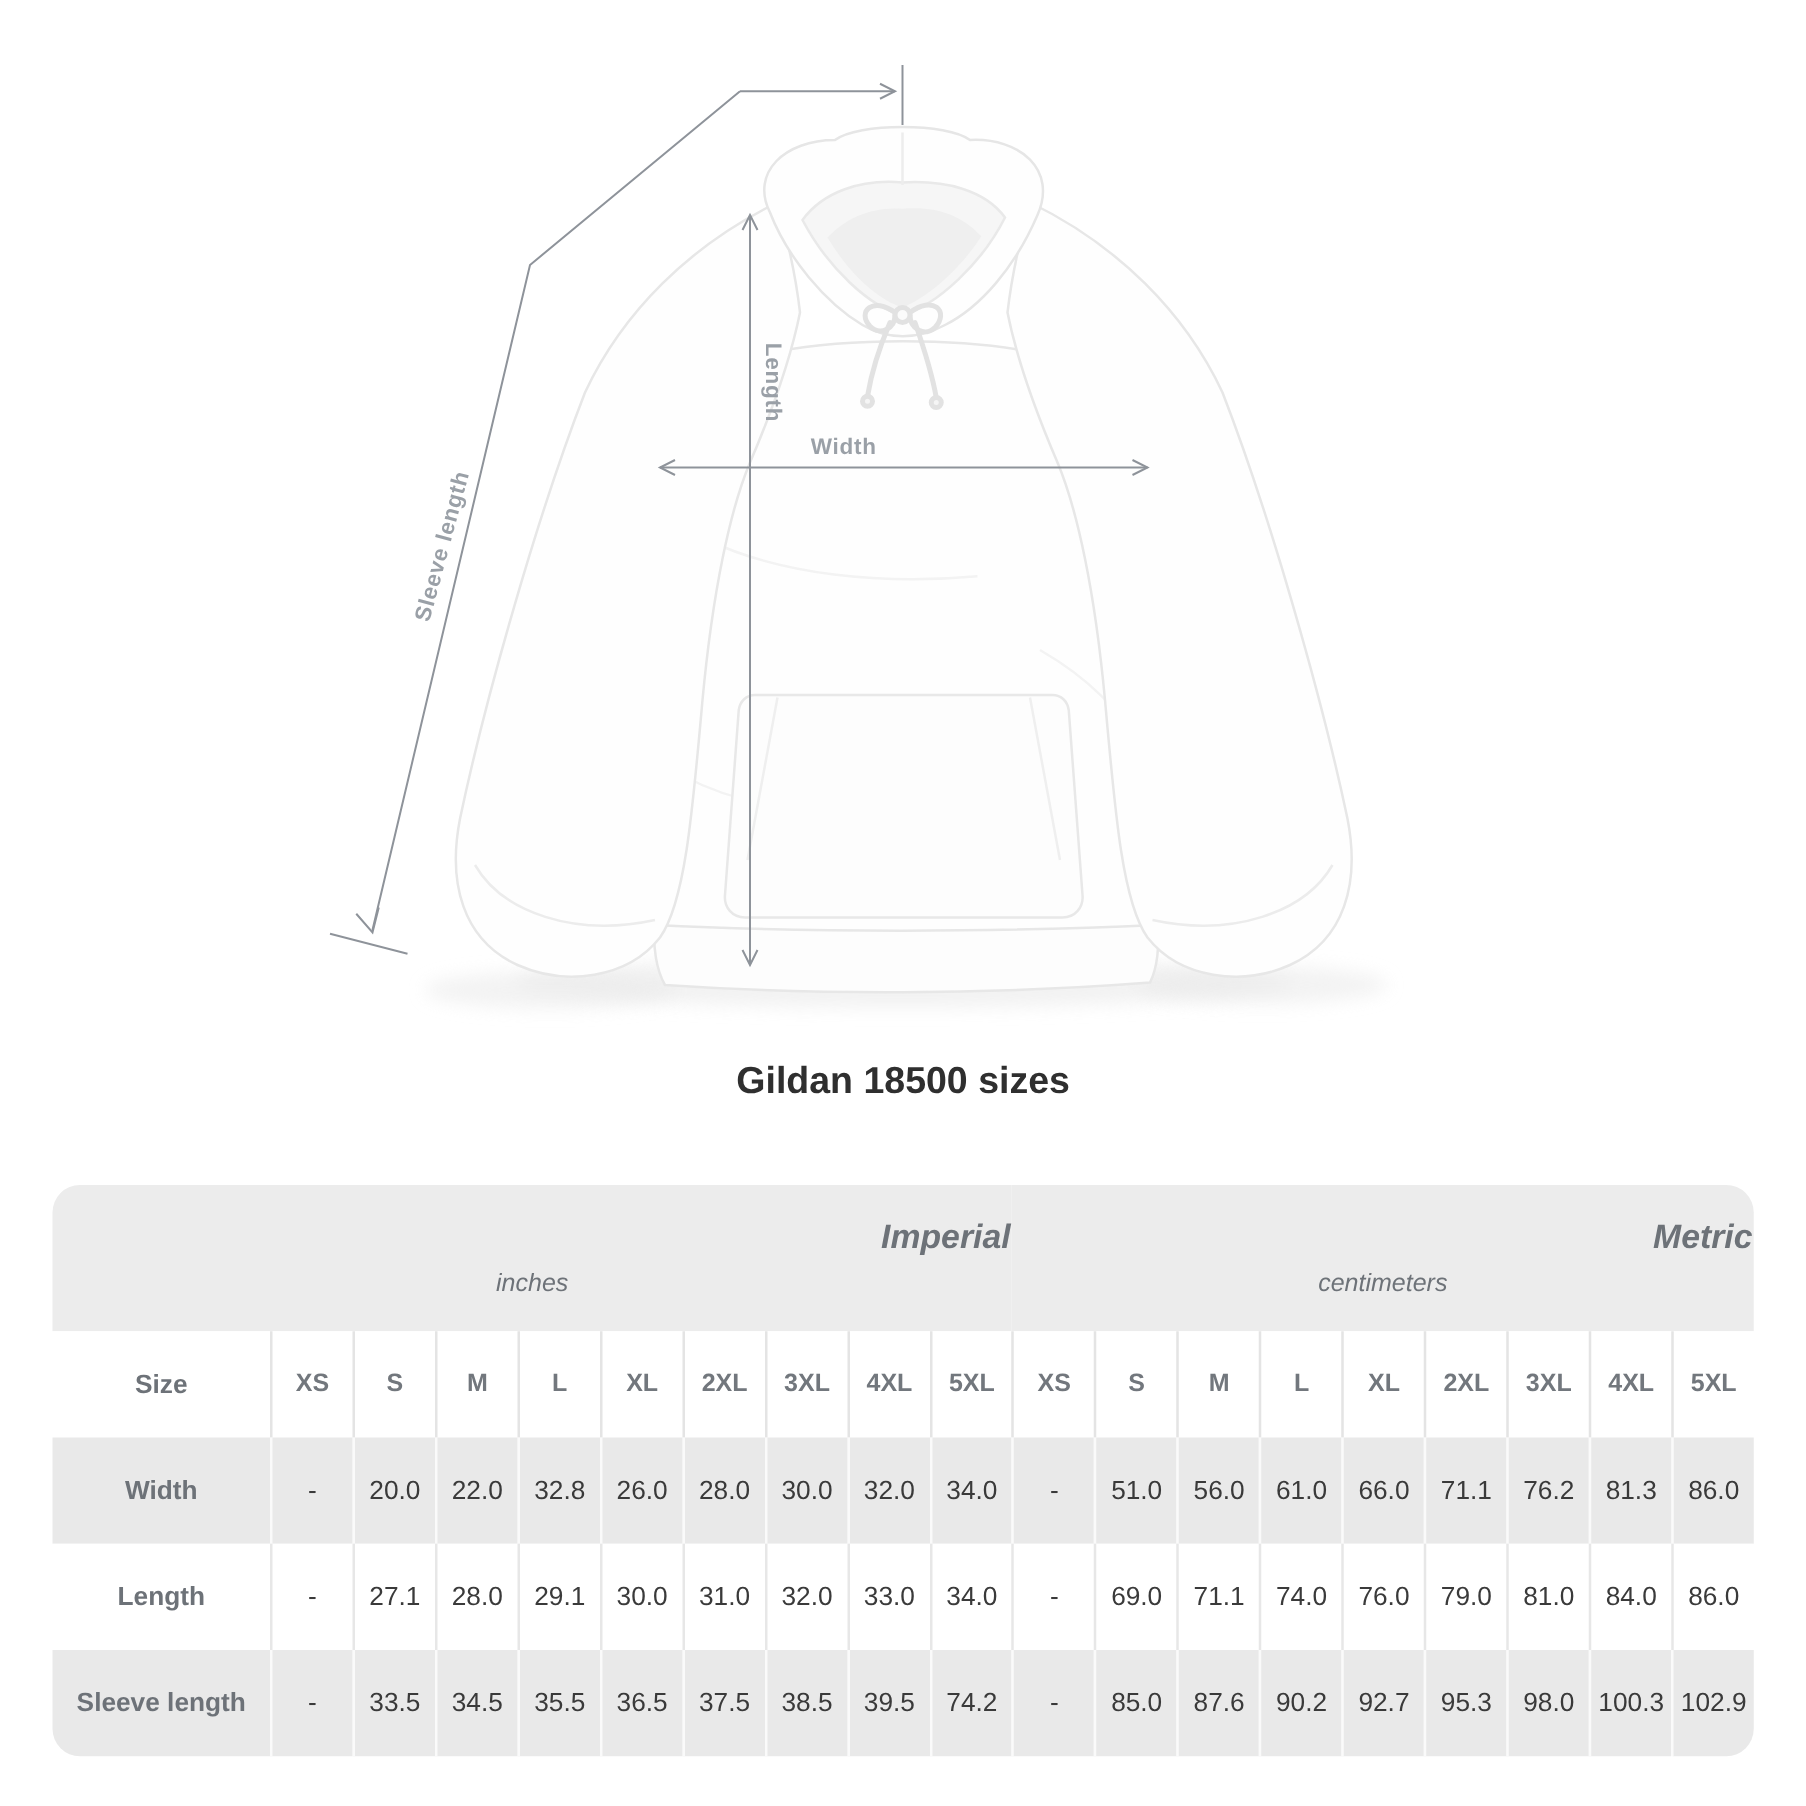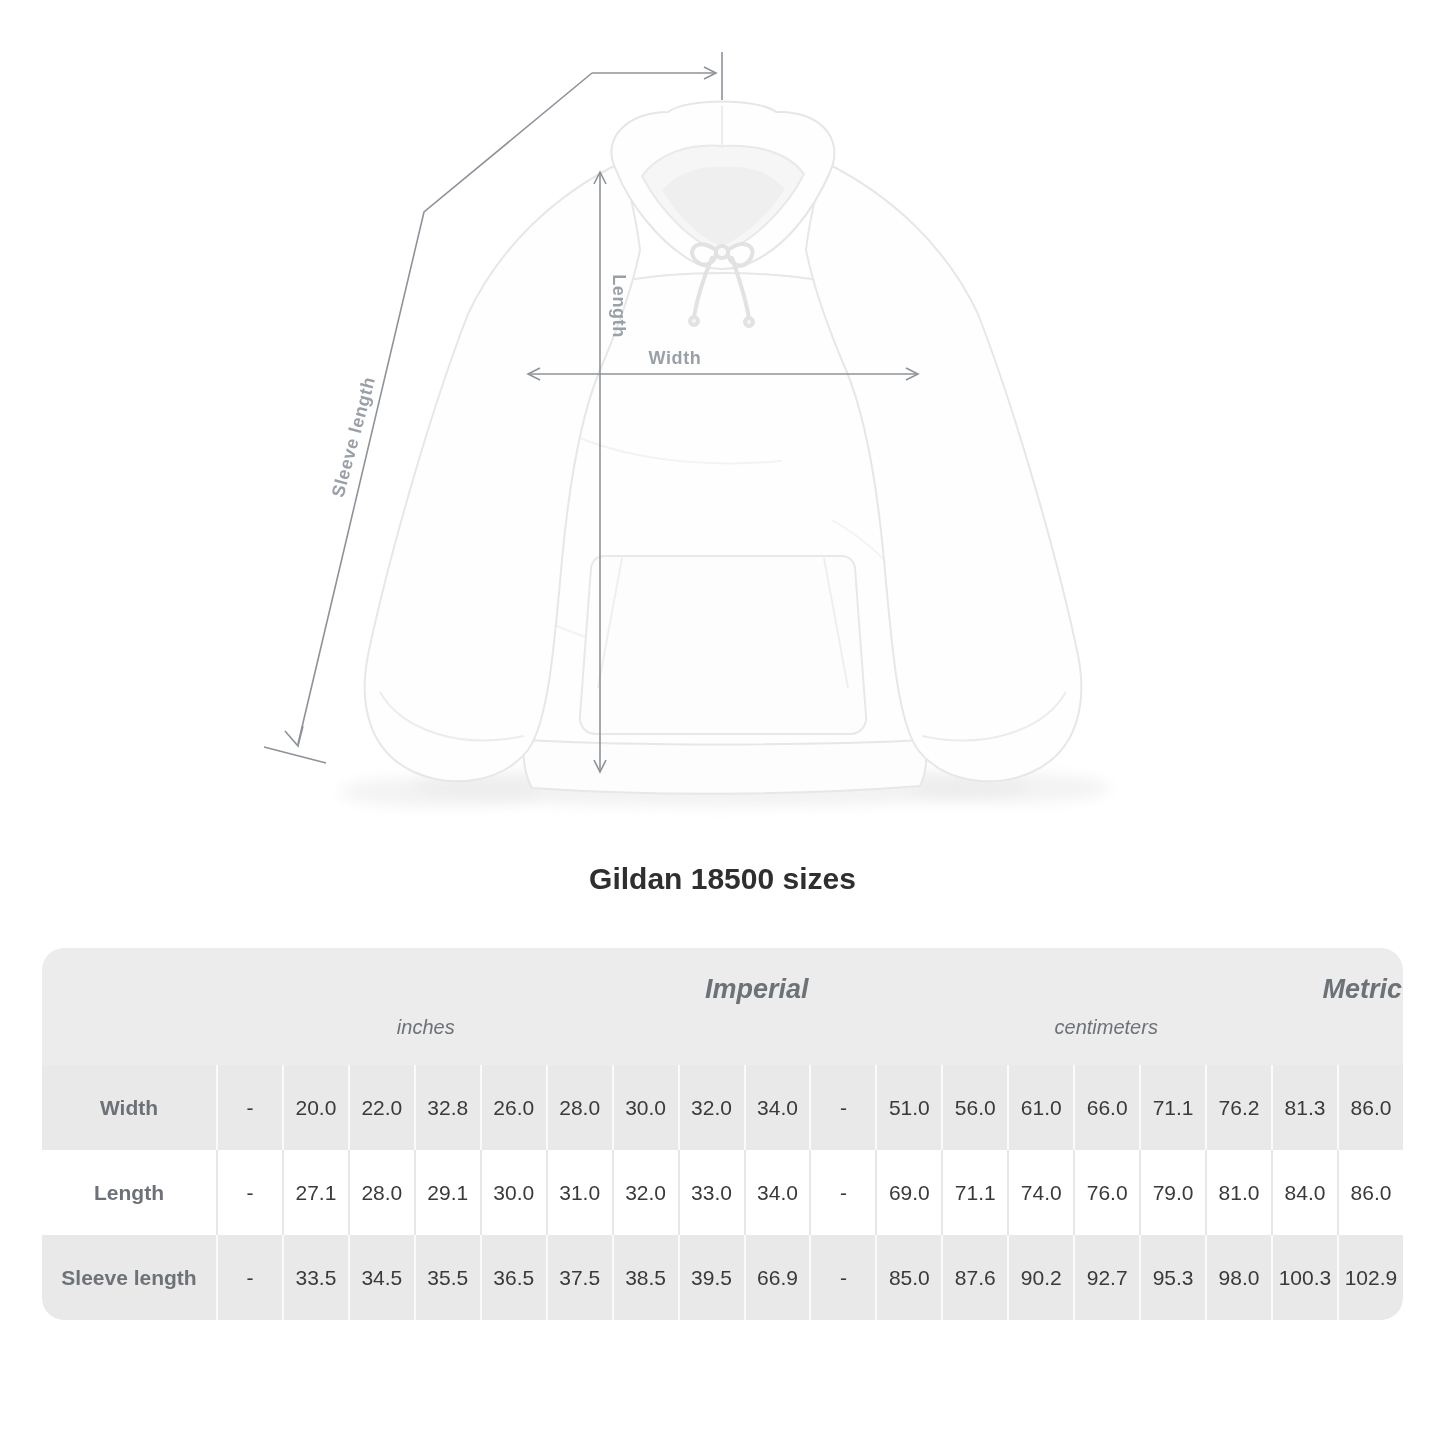--- a/index.html
+++ b/index.html
@@ -14,21 +14,21 @@
   .m-label {
     position:absolute; font-weight:bold; color:#9aa0a7; font-size:18px;
     letter-spacing:0.6px; white-space:nowrap;
   }
   .label-width  { left:675px; top:358px; transform:translate(-50%,-50%); }
   .label-length { left:618px; top:306px; transform:translate(-50%,-50%) rotate(90deg); }
   .label-sleeve { left:354px; top:437px; transform:translate(-50%,-50%) rotate(-75deg); }
 
   
   .title {
-    position:absolute; left:0; right:0; top:848px; margin:14px; text-align:center;
+    position:absolute; left:0; right:0; top:848px; margin:0; text-align:center;
     font-size:30px; font-weight:bold; color:#2f2f2f;
   }
   .note {
     position:absolute; left:0; right:0; top:894px; margin:0; text-align:center;
     font-size:20px; font-style:italic; color:#4c4c4c;
   }
 
   
   .size-chart { position:absolute; left:42px; top:948px; }
   table.chart { border-collapse:separate; border-spacing:0; width:1361px; table-layout:fixed; }
@@ -163,20 +163,41 @@
           <tr>
             <td colspan="10" class="band band-first">
               <div class="sec-name">Imperial</div>
               <div class="sec-unit">inches</div>
             </td>
             <td colspan="9" class="band band-last">
               <div class="sec-name">Metric</div>
               <div class="sec-unit">centimeters</div>
             </td>
           </tr>
+          <tr class="head-row">
+            <td class="c0 head">Size</td>
+            <td class="head sz">XS</td>
+            <td class="head sz">S</td>
+            <td class="head sz">M</td>
+            <td class="head sz">L</td>
+            <td class="head sz">XL</td>
+            <td class="head sz">2XL</td>
+            <td class="head sz">3XL</td>
+            <td class="head sz">4XL</td>
+            <td class="head sz">5XL</td>
+            <td class="head sz">XS</td>
+            <td class="head sz">S</td>
+            <td class="head sz">M</td>
+            <td class="head sz">L</td>
+            <td class="head sz">XL</td>
+            <td class="head sz">2XL</td>
+            <td class="head sz">3XL</td>
+            <td class="head sz">4XL</td>
+            <td class="head sz">5XL</td>
+          </tr>
           <tr class="shade">
             <td class="c0">Width</td>
             <td class="val">-</td>
             <td class="val">20.0</td>
             <td class="val">22.0</td>
             <td class="val">32.8</td>
             <td class="val">26.0</td>
             <td class="val">28.0</td>
             <td class="val">30.0</td>
             <td class="val">32.0</td>
@@ -215,21 +236,21 @@
           <tr class="shade last">
             <td class="c0">Sleeve length</td>
             <td class="val">-</td>
             <td class="val">33.5</td>
             <td class="val">34.5</td>
             <td class="val">35.5</td>
             <td class="val">36.5</td>
             <td class="val">37.5</td>
             <td class="val">38.5</td>
             <td class="val">39.5</td>
-            <td class="val">66.9</td>
+            <td class="val">74.2</td>
             <td class="val">-</td>
             <td class="val">85.0</td>
             <td class="val">87.6</td>
             <td class="val">90.2</td>
             <td class="val">92.7</td>
             <td class="val">95.3</td>
             <td class="val">98.0</td>
             <td class="val">100.3</td>
             <td class="val">102.9</td>
           </tr>

